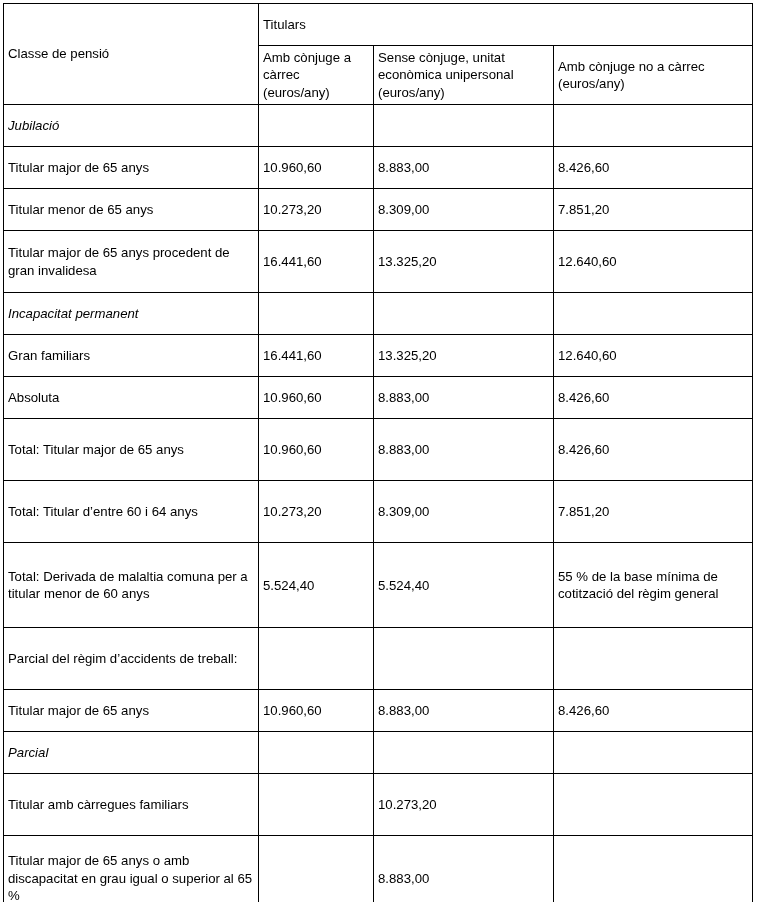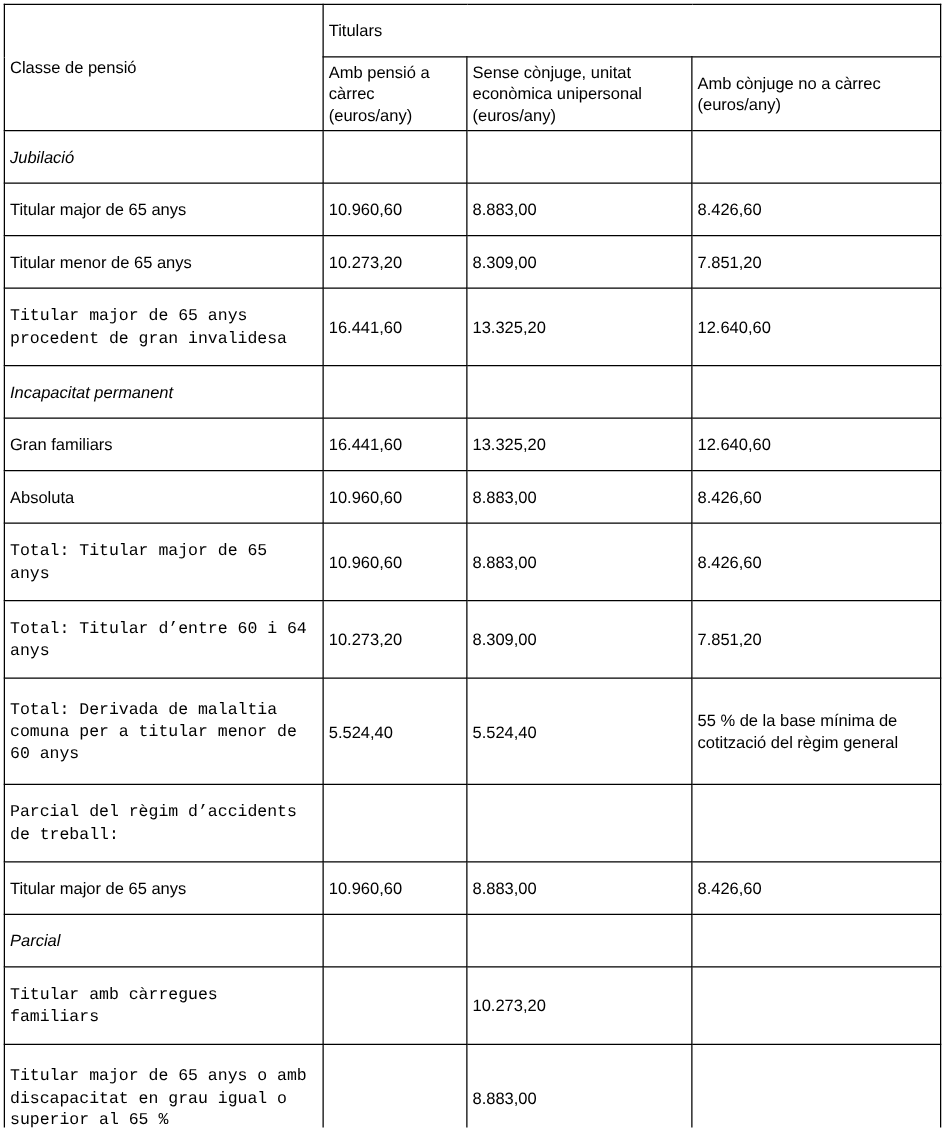--- a/index.html
+++ b/index.html
@@ -74,21 +74,20 @@
     font-size: 13.4px;
     white-space: nowrap;
     padding-left: 4px;
   }
   td.justify {
     text-align: justify;
     text-align-last: left;
     -moz-text-align-last: left;
     hyphens: none;
     padding-right: 2px;
-    font-family: Liberation Mono, monospace;
   }
   td.justify.tight {
     padding-right: 0px;
   }
   td.wrap-note {
     text-align: justify;
     text-align-last: left;
     -moz-text-align-last: left;
     font-size: 13.2px;
     line-height: 1.38;
@@ -109,21 +108,21 @@
         <col class="c2">
         <col class="c3">
     </colgroup>
     <thead>
       <tr>
         <th class="classe-head" rowspan="2">Classe de pensió</th>
         <th class="group-head" colspan="3">Titulars</th>
       </tr>
       <tr>
         <th class="sub-head">
-          <span>Amb pensió a</span><br>
+          <span>Amb cònjuge a</span><br>
           <span>càrrec</span><br>
           <span>(euros/any)</span>
         </th>
         <th class="sub-head">
           <span>Sense cònjuge, unitat</span><br>
           <span>econòmica unipersonal</span><br>
           <span>(euros/any)</span>
         </th>
         <th class="sub-head">
           <span>Amb cònjuge no a càrrec</span><br>

